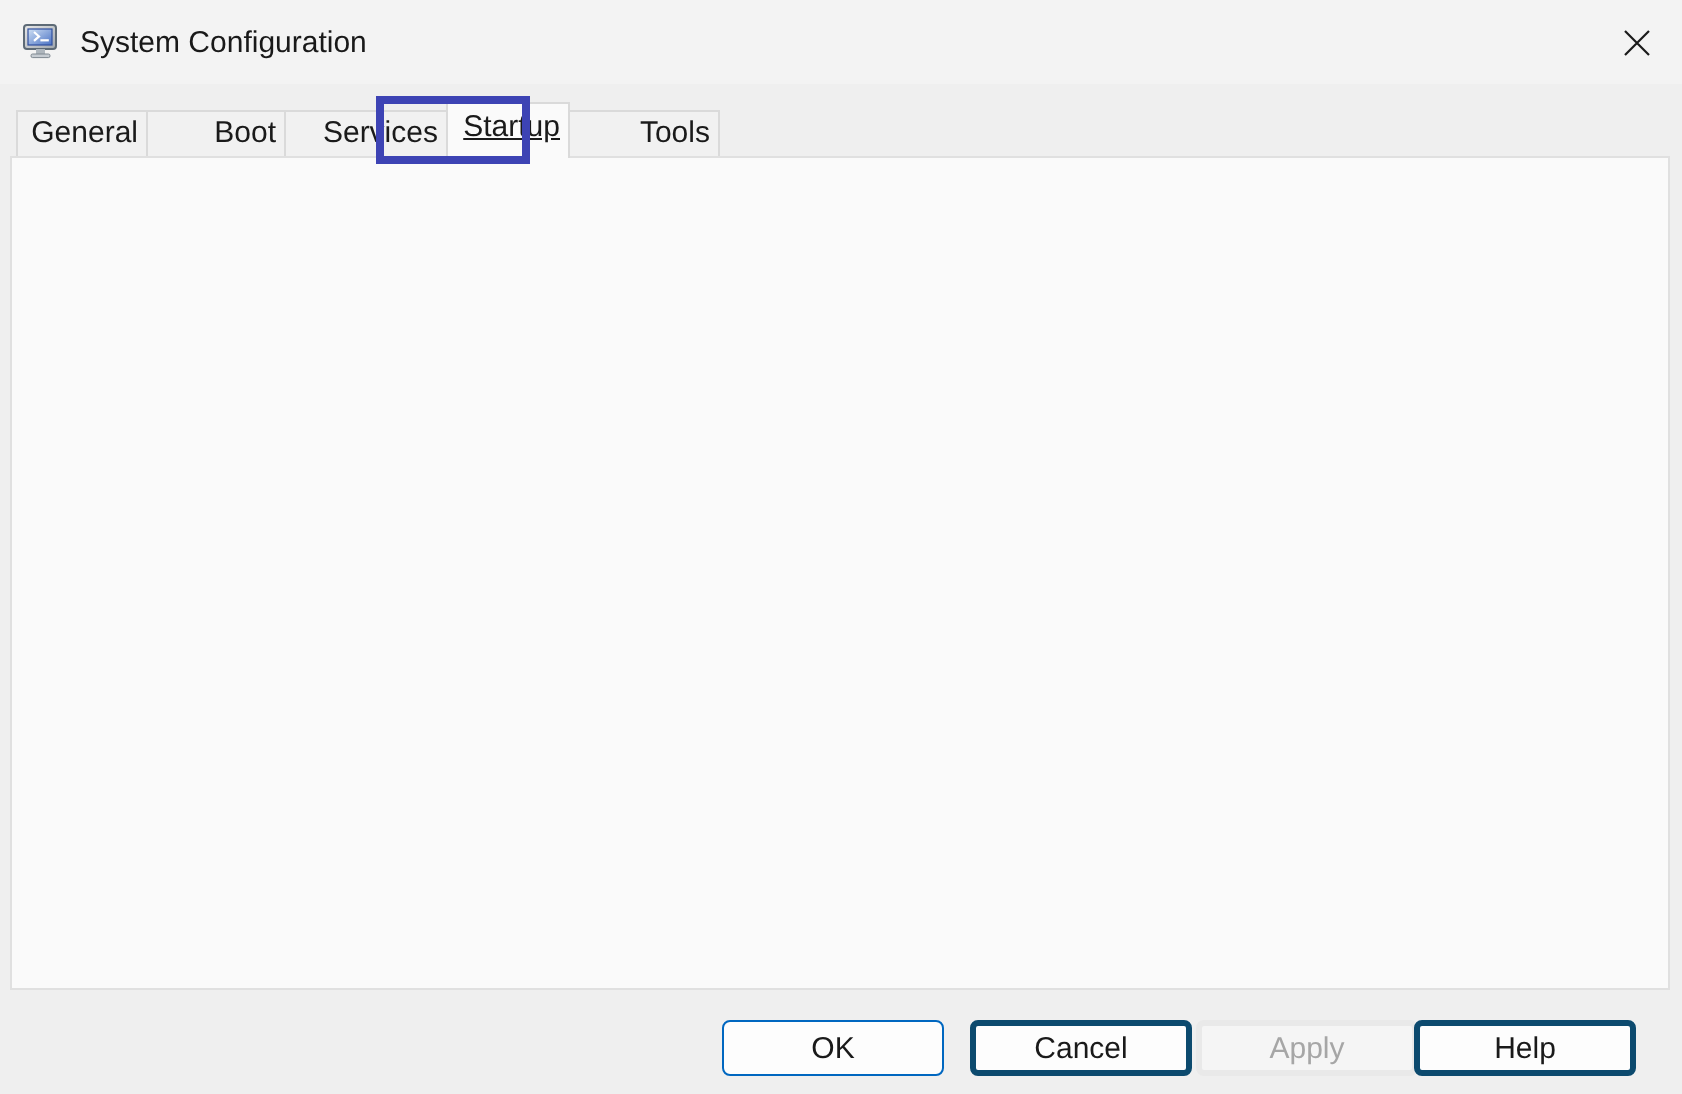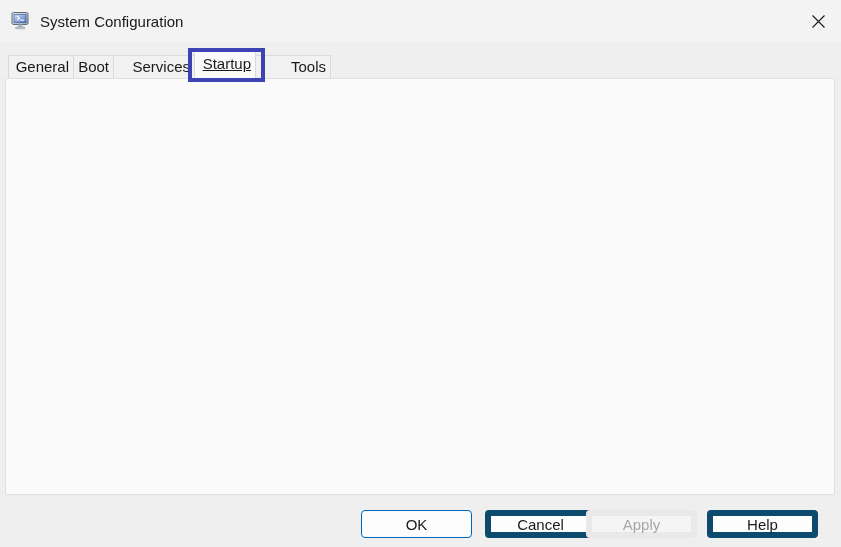--- a/index.html
+++ b/index.html
@@ -65,21 +65,21 @@
     padding: 0 4px 2px 4px;
   }
   .tab.selected {
     height: 28px;
     margin-bottom: -1px;
     background: #fafafa;
     z-index: 3;
     padding-bottom: 4px;
   }
   .tab-general  { width: 66px; }
-  .tab-boot     { width: 41px; }
+  .tab-boot     { width: 70px; }
   .tab-services { width: 82px; }
   .tab-startup  { width: 62px; text-decoration: underline; }
   .tab-tools    { width: 76px; }
   
   .pane {
     position: absolute;
     left: 5px; top: 78px;
     width: 830px; height: 417px;
     background: #fafafa;
     border: 1px solid #e0e0e0;
@@ -124,27 +124,27 @@
   }
   
   .btn {
     position: absolute;
     top: 510px;
     width: 111px; height: 28px;
     font-family: "Liberation Sans", "DejaVu Sans", sans-serif;
     font-size: 15px;
     color: #1a1a1a;
     background: #fdfdfd;
-    border: 6px solid #0c4a6e;
+    border: 3px solid #0c4a6e;
     border-radius: 4px;
     cursor: pointer;
   }
   .btn-ok     { left: 361px; border: 1px solid var(--accent-button-border, #0067c0); text-align: center; }
   .btn-cancel { left: 485px; }
-  .btn-apply  { left: 586px; background: #f5f5f5; border-color: #e9e9e9; color: #a6a6a6; cursor: default; }
+  .btn-apply  { left: 598px; background: #f5f5f5; border-color: #e9e9e9; color: #a6a6a6; cursor: default; }
   .btn-help   { left: 707px; }
 </style>
 </head>
 <body>
 
 <div class="window">
 
   <div class="titlebar">
     <svg class="app-icon" viewBox="0 0 19 18">
       <defs>

